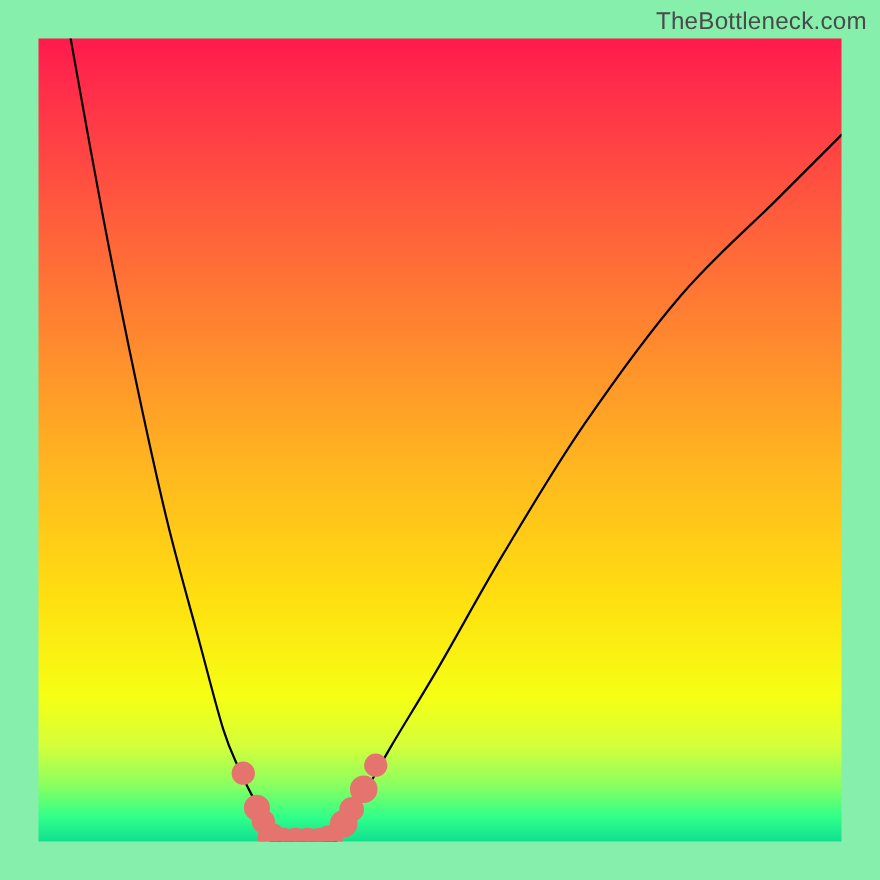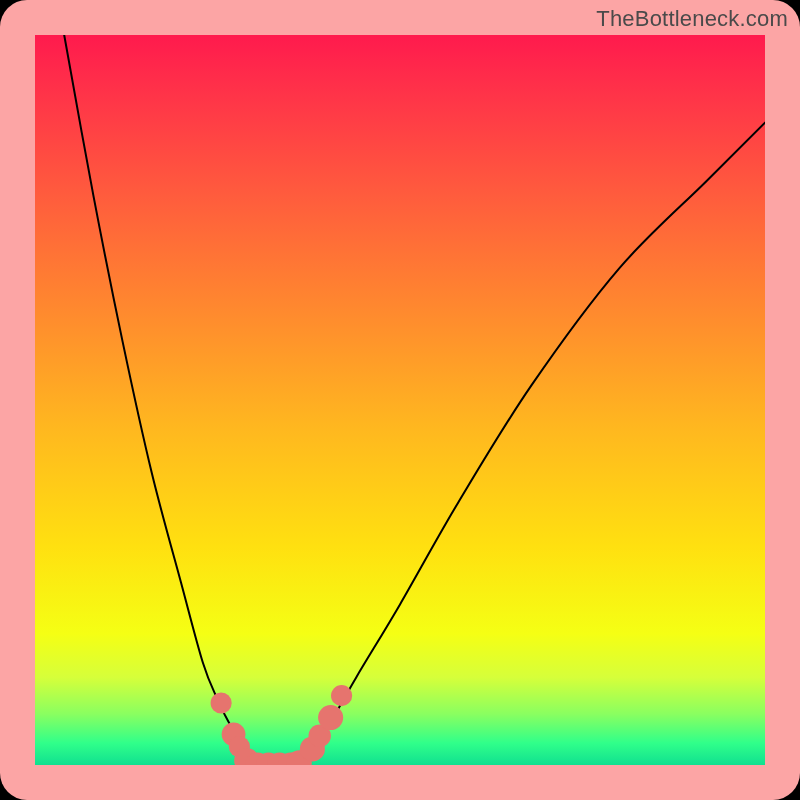--- a/index.html
+++ b/index.html
@@ -10,22 +10,21 @@
     background: #000;
     font-family: Arial, Helvetica, sans-serif;
     overflow: hidden;
   }
   .frame {
     position: absolute;
     top: 0;
     left: 0;
     width: 800px;
     height: 800px;
-    background: #fca5a5;
-    border-radius: 27px;
+    background: #86efac;
   }
   .plot {
     position: absolute;
     top: 35px;
     left: 35px;
     width: 730px;
     height: 730px;
     
     background: linear-gradient(
       to bottom,

